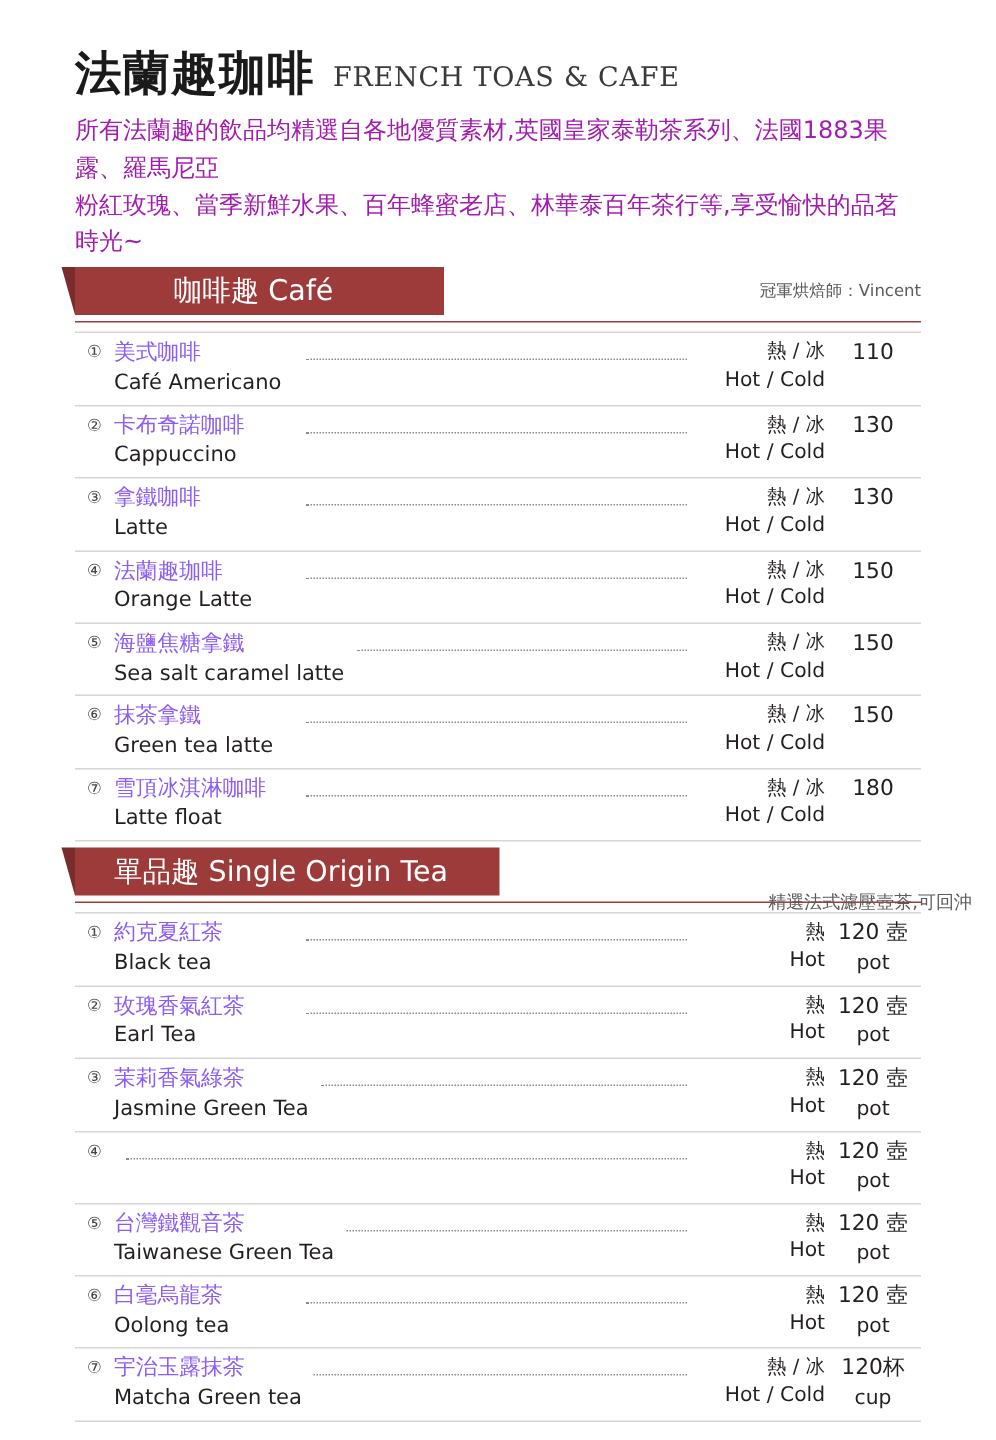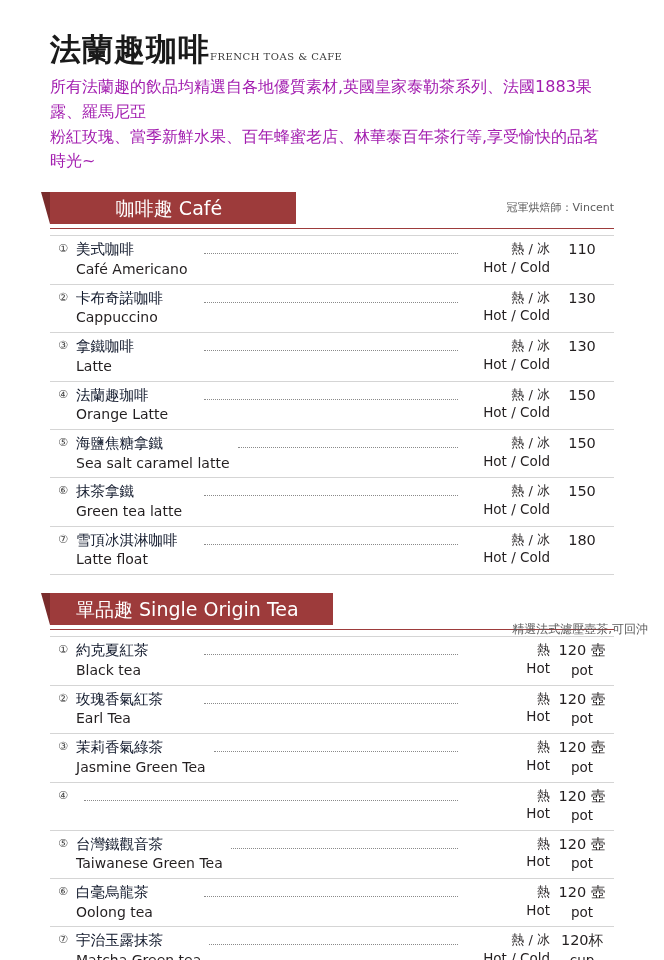--- a/index.html
+++ b/index.html
@@ -31,37 +31,38 @@
   .brand-cn {
     font-family: "DejaVu Sans", sans-serif;
     font-size: 31px;
     font-weight: bold;
     letter-spacing: 1px;
     color: #1a1a1a;
     line-height: 1;
   }
   .brand-en {
     font-family: "DejaVu Serif", serif;
-    font-size: 10px;
+    font-size: 18px;
     color: #3a3a3a;
     letter-spacing: 0.5px;
+    margin-left: 12px;
     position: relative;
     top: -3px;
   }
   .intro {
     margin: 10px 34px 0 34px;
     font-size: 16px;
     line-height: 1.55;
     color: #a21caf;
     font-family: "DejaVu Sans", sans-serif;
   }
 
   
   .section {
-    margin-top: 18px;
+    margin-top: 4px;
   }
   .section-head {
     position: relative;
     display: flex;
     align-items: center;
     margin-left: 34px;
   }
   .banner {
     position: relative;
     background: #9d3b3b;
@@ -133,21 +134,21 @@
     padding-top: 2px;
     font-family: "DejaVu Sans", sans-serif;
   }
   .names {
     flex: 0 0 auto;
     min-width: 120px;
   }
   .name-cn {
     font-size: 14.5px;
     font-family: "DejaVu Sans", sans-serif;
-    color: #0f172a;
+    color: #8b5cf6;
     line-height: 1.35;
     white-space: nowrap;
   }
   .name-en {
     font-size: 14px;
     font-family: "DejaVu Sans", sans-serif;
     color: #231f20;
     line-height: 1.35;
     white-space: nowrap;
   }

